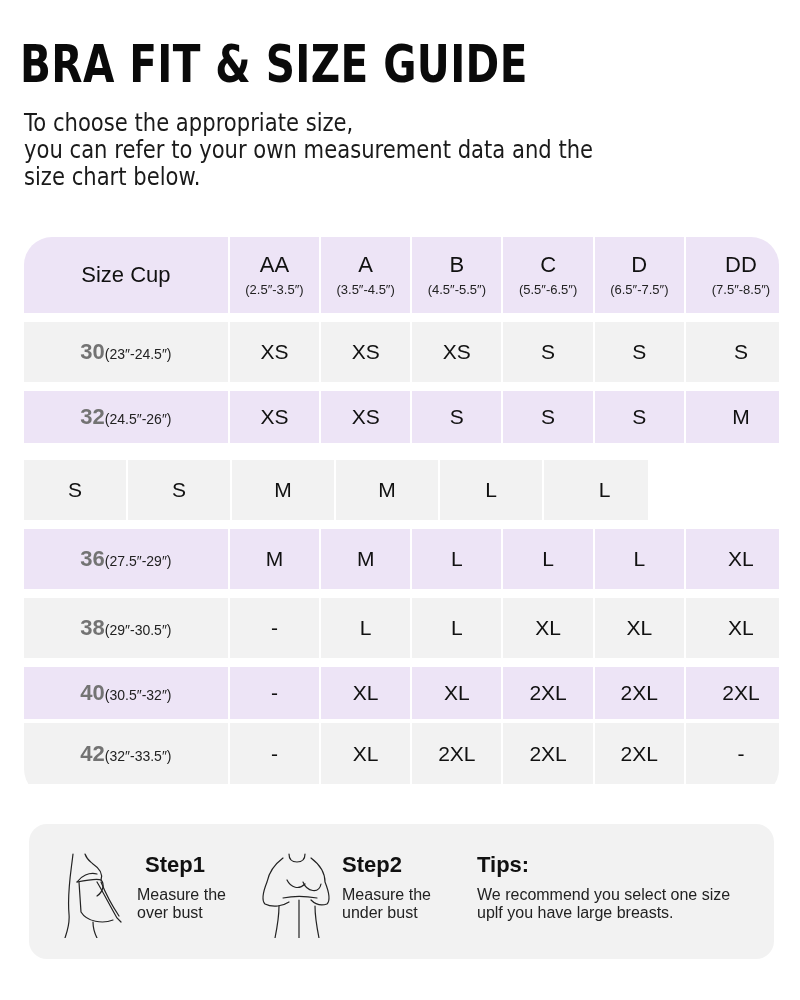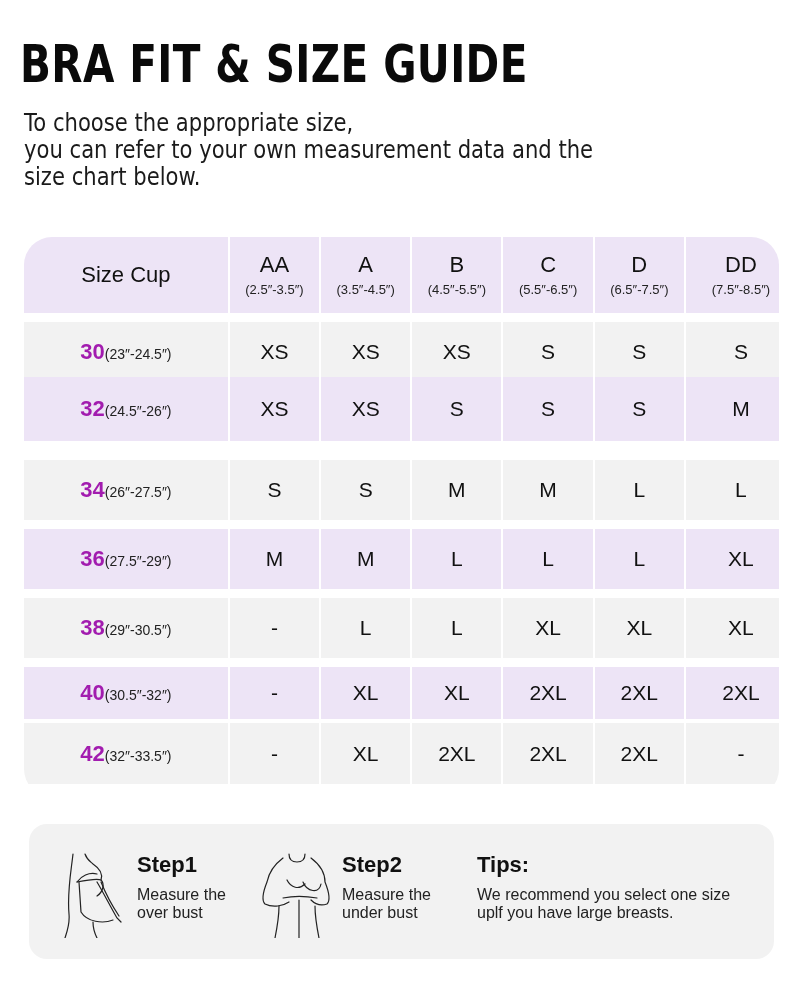--- a/index.html
+++ b/index.html
@@ -34,21 +34,21 @@
   .cell:last-child { border-right: none; padding-left: 17px; }
   .c0 { width: 235px; }
   .cN { width: 104px; }
   .lav { background: #ede4f6; }
   .gry { background: #f2f2f2; }
 
   .hdr-label { font-size: 22px; font-weight: normal; color: #111; }
   .cup { font-size: 22px; color: #111; line-height: 1; }
   .cup-range { font-size: 13px; color: #222; margin-top: 6px; }
   .band { display: flex; align-items: baseline; justify-content: center; width: 100%; }
-  .band-num { font-size: 22px; font-weight: bold; color: #a21caf; }
+  .band-num { font-size: 22px; font-weight: bold; color: #737373; }
   .band-range { font-size: 14px; color: #222; }
   .val { font-size: 21px; color: #111; text-align: center; }
 
   
   .panel {
     position: absolute; left: 29px; top: 824px; width: 745px; height: 135px;
     background: #f2f2f2; border-radius: 18px;
   }
   .illus { position: absolute; }
   .step-title { position: absolute; font-size: 22px; font-weight: bold; color: #111; }
@@ -117,21 +117,21 @@
         <span class="val">S</span>
       </div>
     <div class="cell cN gry">
         <span class="val">S</span>
       </div>
     <div class="cell cN gry">
         <span class="val">S</span>
       </div>
   </div>
 
-  <div class="row" style="top:140px; height:64px;">
+  <div class="row" style="top:154px; height:52px;">
     <div class="cell c0 lav">
         <div class="band">
           <span class="band-num">32</span>
           <span class="band-range">(24.5″-26″)</span>
         </div>
       </div>
     <div class="cell cN lav">
         <span class="val">XS</span>
       </div>
     <div class="cell cN lav">
@@ -145,26 +145,20 @@
       </div>
     <div class="cell cN lav">
         <span class="val">S</span>
       </div>
     <div class="cell cN lav">
         <span class="val">M</span>
       </div>
   </div>
 
   <div class="row" style="top:223px; height:60px;">
-    <div class="cell c0 gry">
-        <div class="band">
-          <span class="band-num">34</span>
-          <span class="band-range">(26″-27.5″)</span>
-        </div>
-      </div>
     <div class="cell cN gry">
         <span class="val">S</span>
       </div>
     <div class="cell cN gry">
         <span class="val">S</span>
       </div>
     <div class="cell cN gry">
         <span class="val">M</span>
       </div>
     <div class="cell cN gry">
@@ -291,21 +285,21 @@
   <svg class="illus" style="left:34px; top:28px;" width="68" height="86" viewBox="0 0 68 86" fill="none" stroke="#222" stroke-width="1.2" stroke-linecap="round">
     <path d="M10 2 C8 20, 4 40, 6 62 C7 72, 4 80, 2 86"></path>
     <path d="M22 2 C24 8, 28 10, 30 12 C36 16, 40 22, 38 28"></path>
     <path d="M14 30 C24 28, 34 26, 38 28 C42 32, 40 40, 34 44"></path>
     <path d="M14 30 C18 24, 26 20, 34 22"></path>
     <path d="M16 30 L18 60 C24 70, 40 72, 50 68"></path>
     <path d="M34 30 C40 40, 46 52, 54 66 L58 70"></path>
     <path d="M38 30 C42 40, 48 52, 56 64"></path>
     <path d="M30 70 C30 76, 32 82, 34 86"></path>
   </svg>
-  <span class="step-title" style="left:108px; top:28px;">Step1</span>
+  <span class="step-title" style="left:116px; top:28px;">Step1</span>
   <div class="step-text" style="left:108px; top:62px;">
     <span>Measure the</span>
     <span>over bust</span>
   </div>
 
   <svg class="illus" style="left:230px; top:28px;" width="74" height="86" viewBox="0 0 74 86" fill="none" stroke="#222" stroke-width="1.2" stroke-linecap="round">
     <path d="M30 2 C30 6, 32 10, 38 10 C44 10, 46 6, 46 2"></path>
     <path d="M24 6 C16 12, 10 20, 8 30 C4 40, 2 48, 6 52 C14 56, 24 54, 30 50"></path>
     <path d="M52 6 C60 12, 66 20, 66 30 C70 40, 72 48, 68 52 C62 54, 56 52, 52 48"></path>
     <path d="M28 28 C32 36, 40 38, 46 32"></path>

